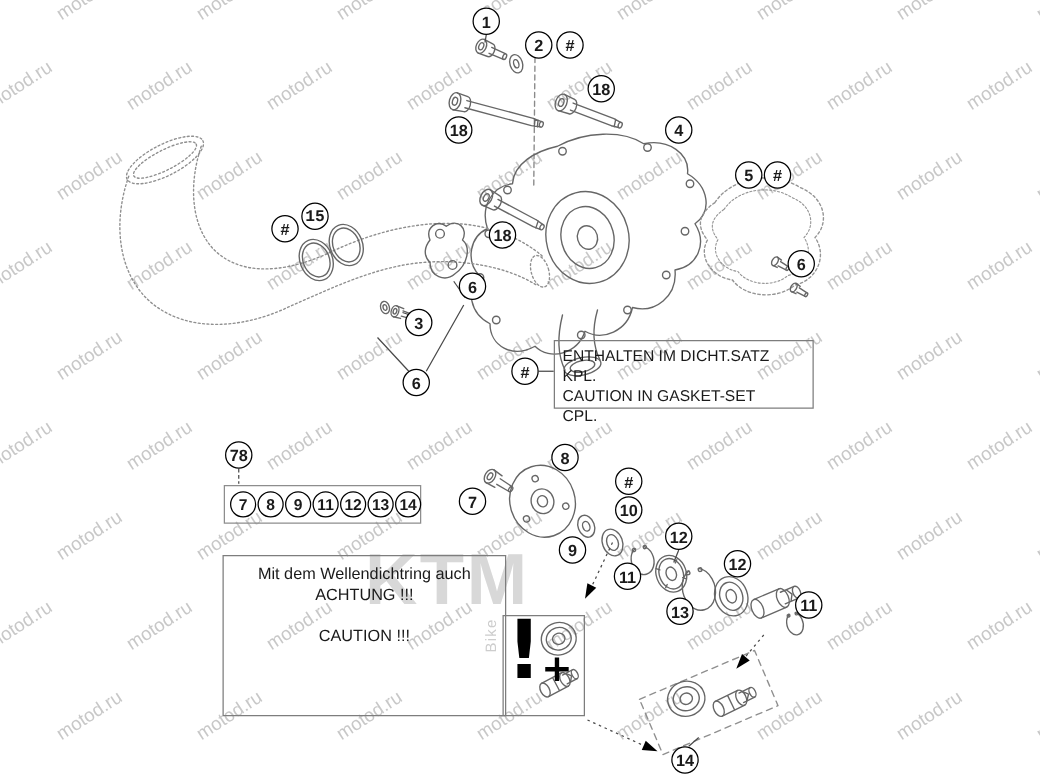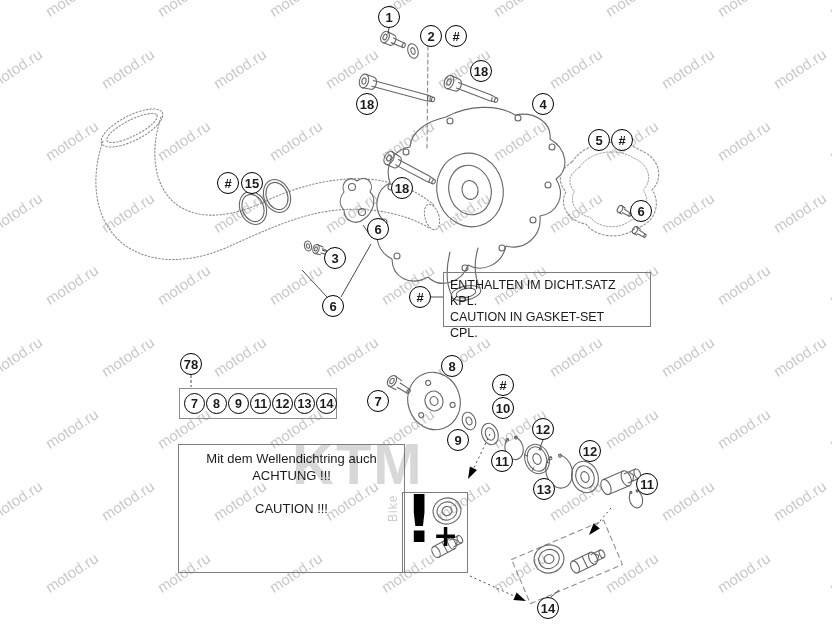--- a/index.html
+++ b/index.html
@@ -401,21 +401,21 @@
       <div class="callout" style="left: 378px; top: 6px;">1</div>
       <div class="callout" style="left: 420px; top: 25px;">2</div>
       <div class="callout" style="left: 445px; top: 25px;">#</div>
       <div class="callout" style="left: 470px; top: 60px;">18</div>
       <div class="callout" style="left: 356px; top: 93px;">18</div>
       <div class="callout" style="left: 532px; top: 93px;">4</div>
       <div class="callout" style="left: 588px; top: 129px;">5</div>
       <div class="callout" style="left: 611px; top: 129px;">#</div>
       <div class="callout" style="left: 391px; top: 177px;">18</div>
       <div class="callout" style="left: 217px; top: 172px;">#</div>
-      <div class="callout" style="left: 241px; top: 172px;">15</div>
+      <div class="callout" style="left: 241px; top: 162px; font-family: Liberation Mono, monospace;">15</div>
       <div class="callout" style="left: 367px; top: 218px;">6</div>
       <div class="callout" style="left: 324px; top: 247px;">3</div>
       <div class="callout" style="left: 630px; top: 200px;">6</div>
       <div class="callout" style="left: 322px; top: 295px;">6</div>
       <div class="callout" style="left: 409px; top: 286px;">#</div>
       <div class="callout" style="left: 180px; top: 353px;">78</div>
       <div class="callout" style="left: 367px; top: 390px;">7</div>
       <div class="callout" style="left: 441px; top: 355px;">8</div>
       <div class="callout" style="left: 492px; top: 374px;">#</div>
       <div class="callout" style="left: 492px; top: 397px;">10</div>

